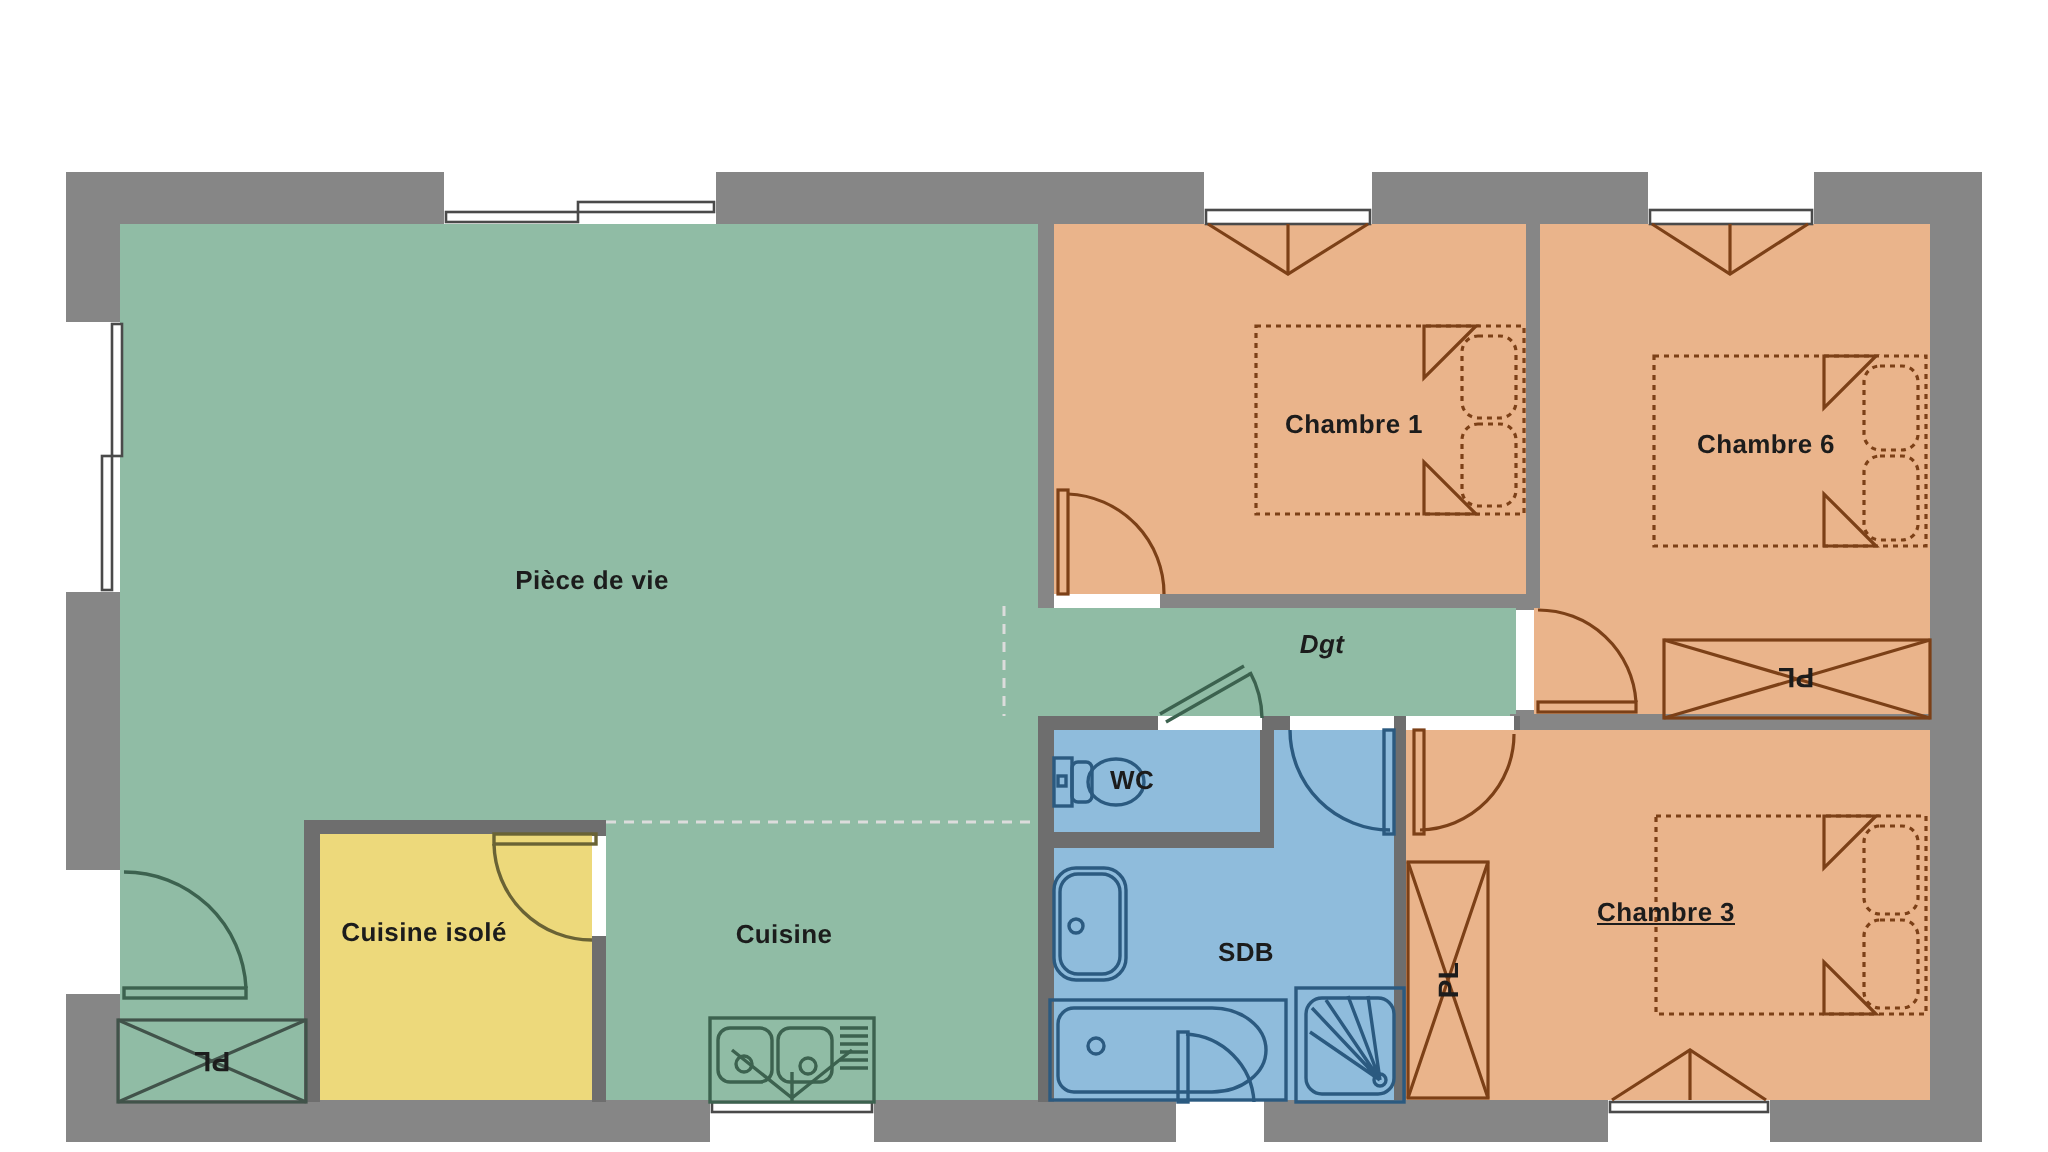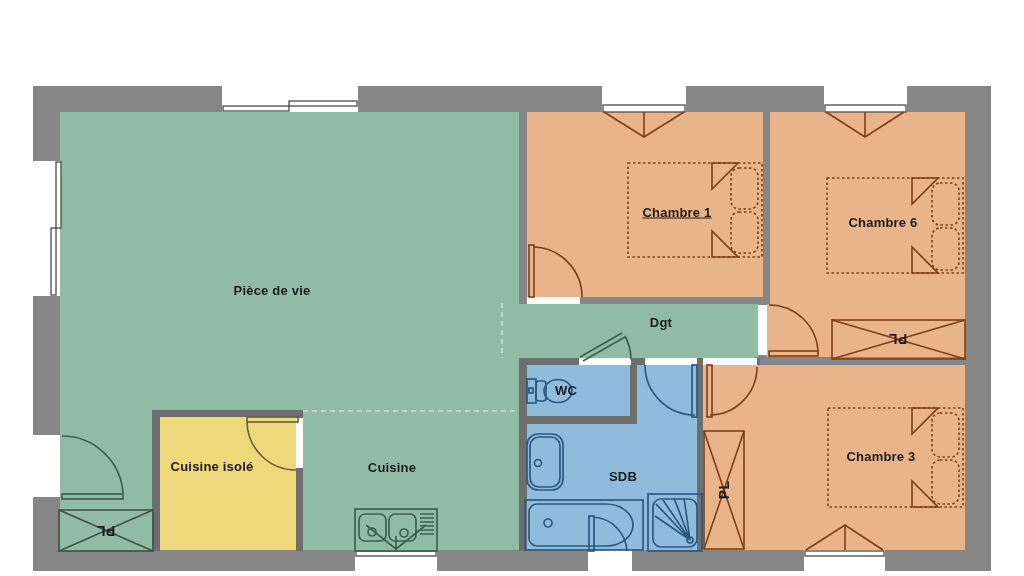--- a/index.html
+++ b/index.html
@@ -203,26 +203,26 @@
       <rect class="s-green" x="355" y="509" width="82" height="42"></rect>
       <rect class="s-green" x="359" y="514" width="27" height="27" rx="6"></rect>
       <rect class="s-green" x="389" y="514" width="27" height="27" rx="6"></rect>
       <circle class="s-green" cx="372" cy="532" r="4"></circle>
       <circle class="s-green" cx="404" cy="533" r="4"></circle>
       <path class="s-green" d="M 420,514 H 434 M 420,518 H 434 M 420,522 H 434 M 420,526 H 434 M 420,530 H 434 M 420,534 H 434"></path>
       <path class="s-green" d="M 396,549 L 366,525 M 396,549 L 426,525 M 396,551 V 536"></path>
     </g>
   </svg>
 
-  <div class="lbl" style="left:260px;top:290px;padding-left:24px;">Pièce de vie</div>
+  <div class="lbl" style="left:284px;top:290px;padding-left:24px;">Pièce de vie</div>
   <div class="lbl" style="left:392px;top:467px;text-align:center;">Cuisine</div>
   <div class="lbl" style="left:212px;top:466px;">Cuisine isolé</div>
-  <div class="lbl" style="left:661px;top:322px;">Dgt</div>
+  <div class="lbl" style="left:661px;top:322px;font-style:italic;">Dgt</div>
   <div class="lbl" style="left:566px;top:390px;">WC</div>
   <div class="lbl" style="left:623px;top:476px;">SDB</div>
-  <div class="lbl" style="left:677px;top:212px;text-decoration:underline;">Chambre 1</div>
+  <div class="lbl" style="left:677px;top:212px;">Chambre 1</div>
   <div class="lbl" style="left:883px;top:222px;">Chambre 6</div>
-  <div class="lbl" style="left:881px;top:456px;">Chambre 3</div>
+  <div class="lbl" style="left:833px;top:456px;text-decoration:underline;">Chambre 3</div>
   <div class="lbl pl-flip" style="left:106px;top:531px;">PL</div>
   <div class="lbl pl-flip" style="left:898px;top:339px;">PL</div>
   <div class="lbl pl-vert" style="left:724px;top:490px;">PL</div>
 
 </div>
 
 </body></html>

